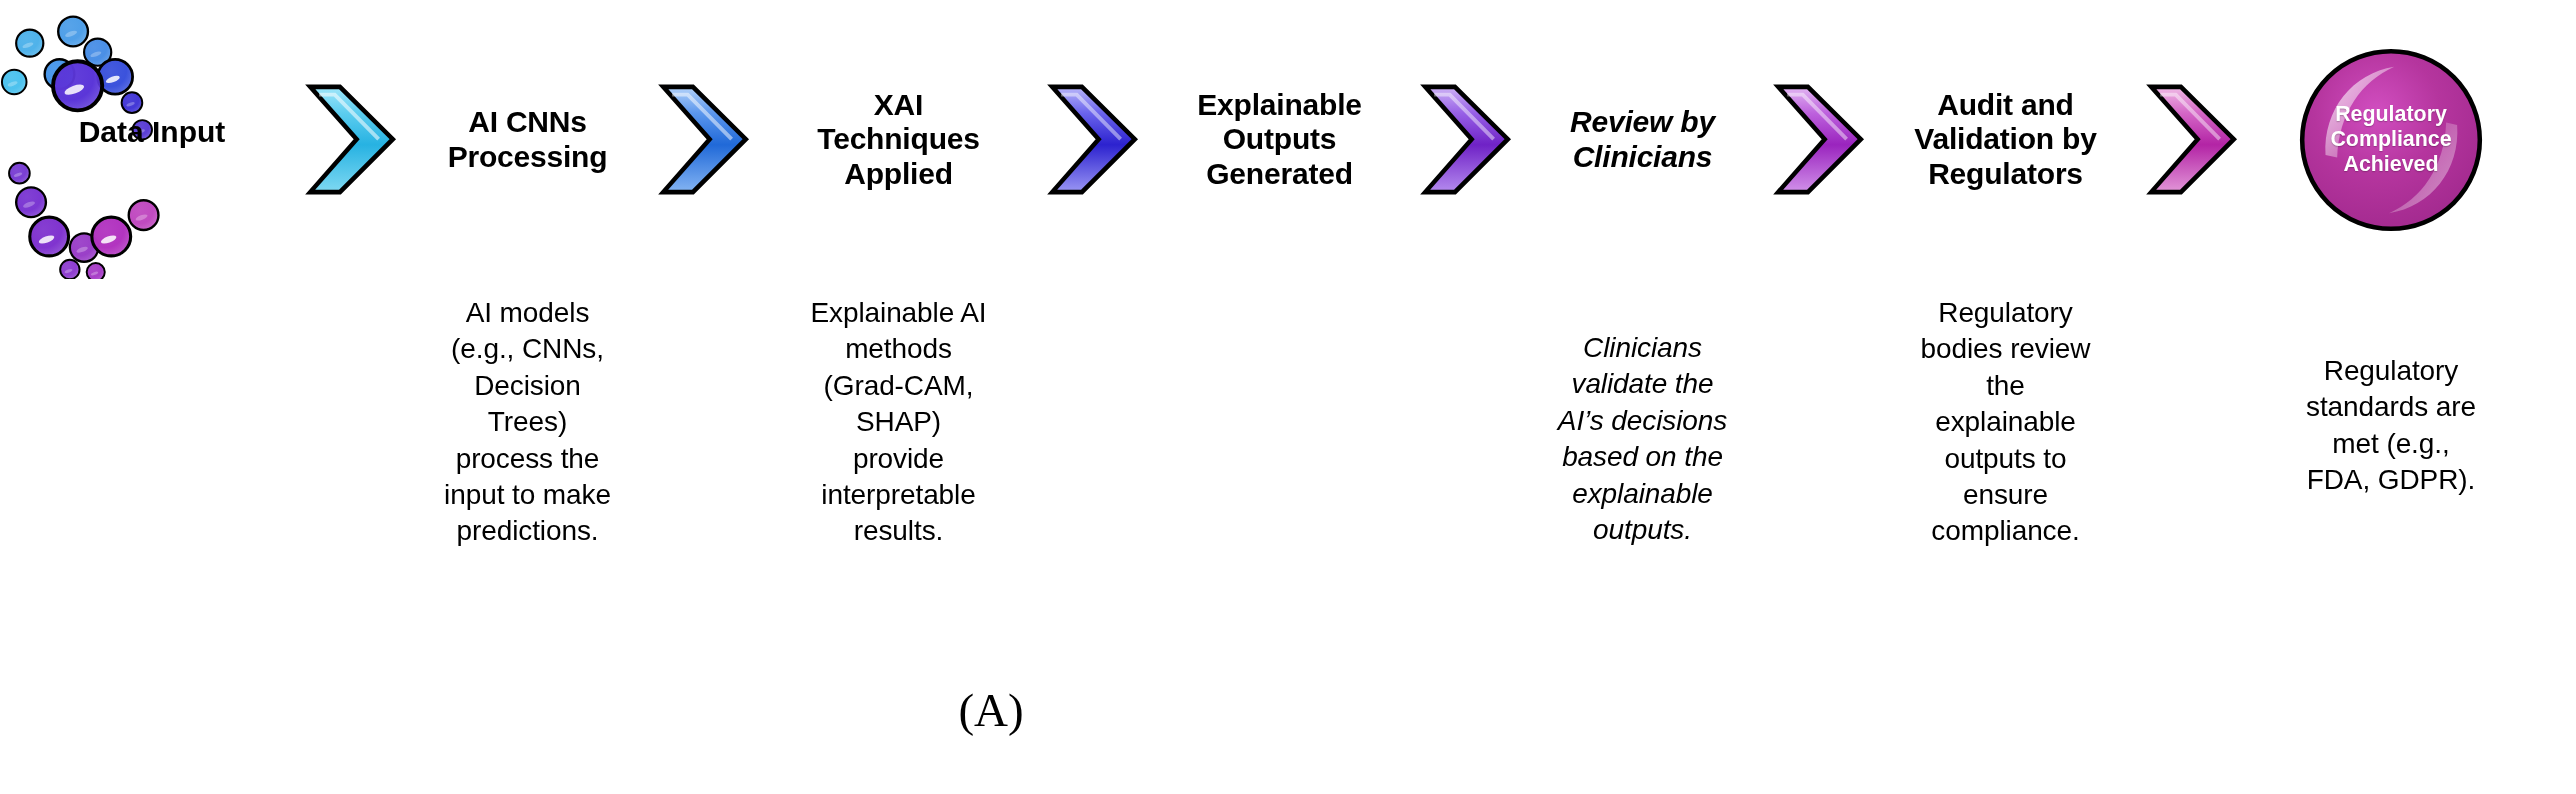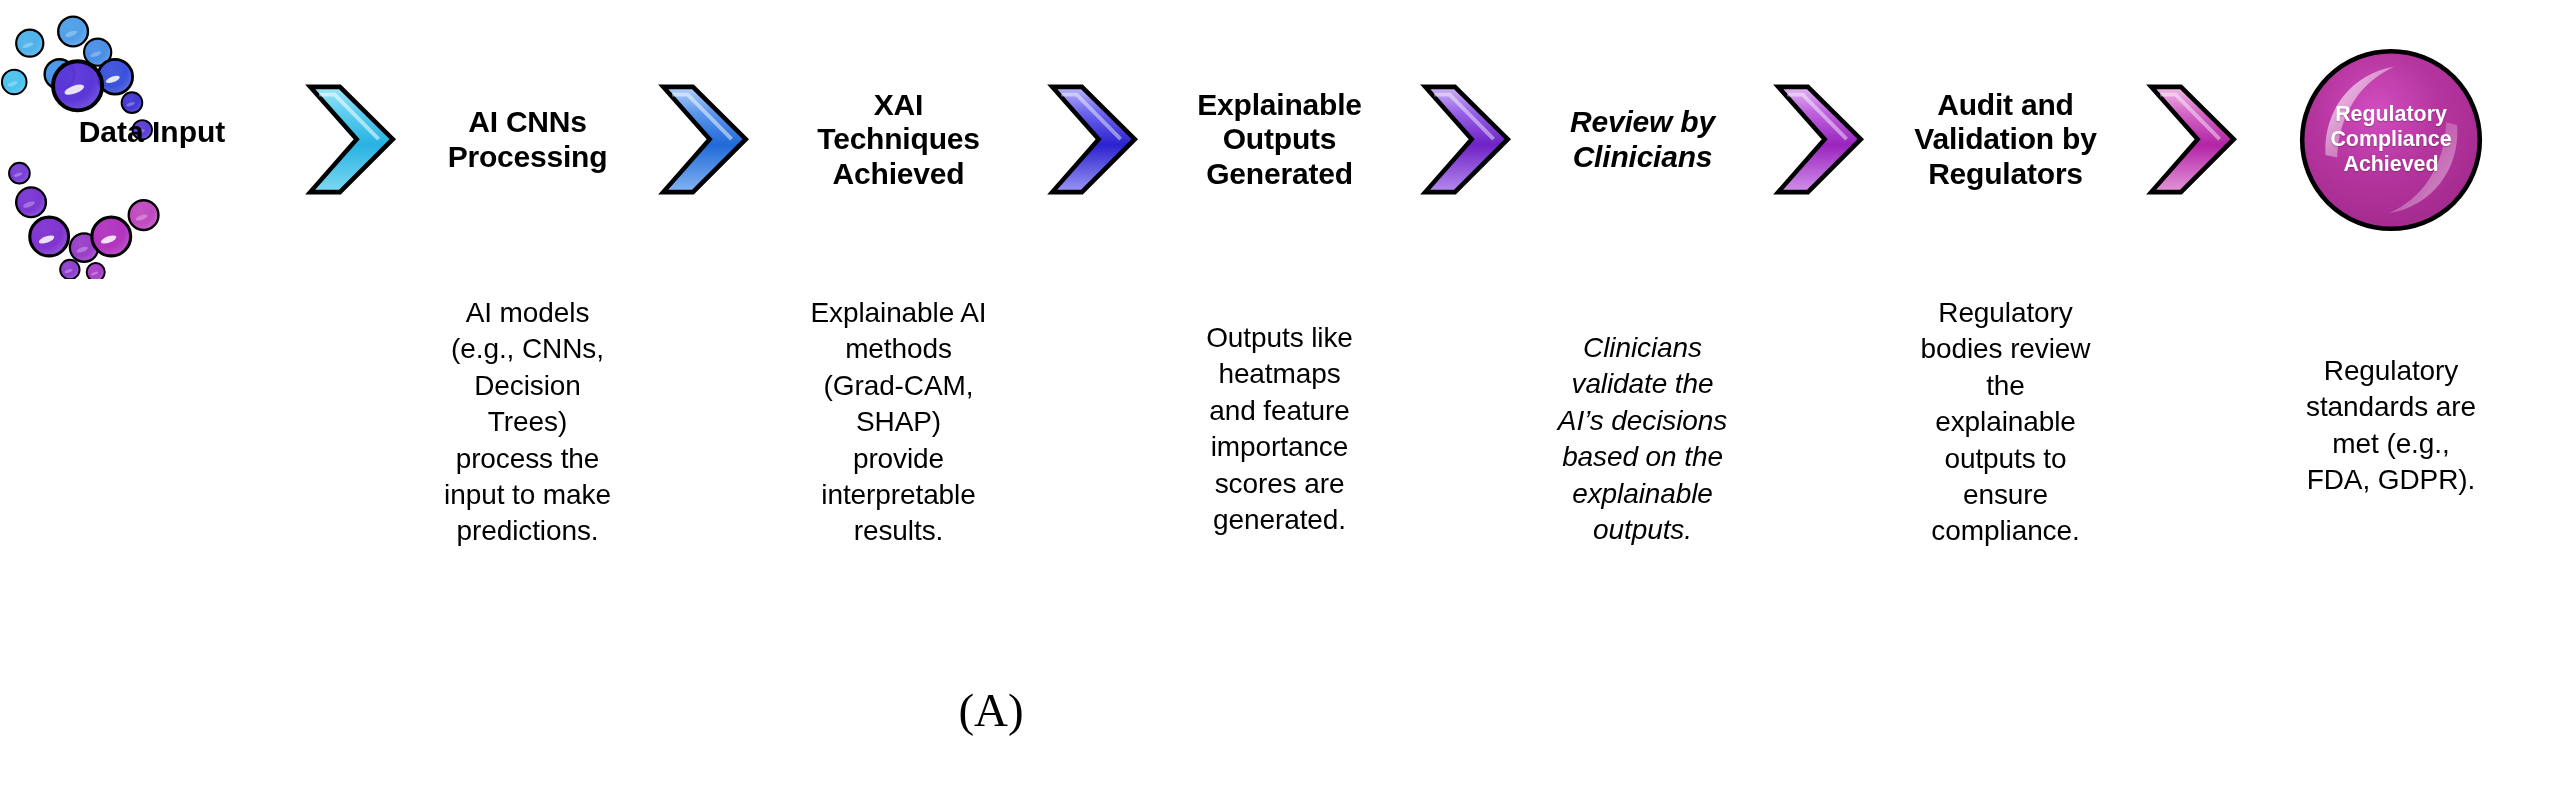--- a/index.html
+++ b/index.html
@@ -352,21 +352,21 @@
         </defs>
         <path d="M6,6 L52,6 L134,87 L52,169 L6,169 L78,87 Z" fill="url(#cg2)" stroke="#000000" stroke-width="7" stroke-linejoin="miter"></path>
         <path d="M20,18 L44,18 L112,87" fill="none" stroke="#ffffff" stroke-opacity="0.50" stroke-width="6"></path>
       </svg>
     </div>
 
     <div class="stage s2">
       <div class="stage-head">
         <div class="stage-title">XAI
 Techniques
-Achieved</div>
+Applied</div>
       </div>
       <div class="stage-desc">Explainable AI
 methods
 (Grad-CAM,
 SHAP)
 provide
 interpretable
 results.</div>
     </div>
 
@@ -384,26 +384,20 @@
         <path d="M20,18 L44,18 L112,87" fill="none" stroke="#ffffff" stroke-opacity="0.45" stroke-width="6"></path>
       </svg>
     </div>
 
     <div class="stage s3">
       <div class="stage-head">
         <div class="stage-title">Explainable
 Outputs
 Generated</div>
       </div>
-      <div class="stage-desc">Outputs like
-heatmaps
-and feature
-importance
-scores are
-generated.</div>
     </div>
 
     <div class="chevron">
       <svg viewBox="0 0 140 175" xmlns="http://www.w3.org/2000/svg" aria-hidden="true">
         <defs>
           <linearGradient id="cg4" x1="0" y1="0" x2="0" y2="1">
             <stop offset="0%" stop-color="#cdb2f5"></stop>
             <stop offset="25%" stop-color="#9760e6"></stop>
             <stop offset="55%" stop-color="#6f22c6"></stop>
             <stop offset="100%" stop-color="#b58bef"></stop>

